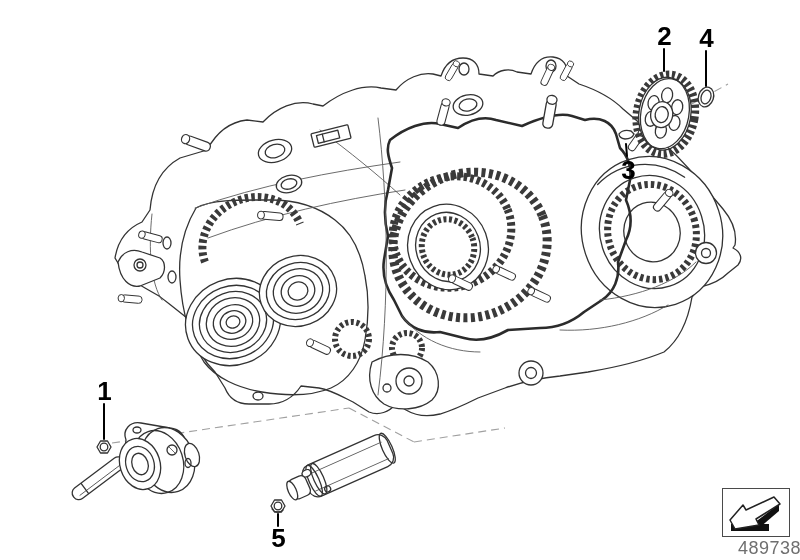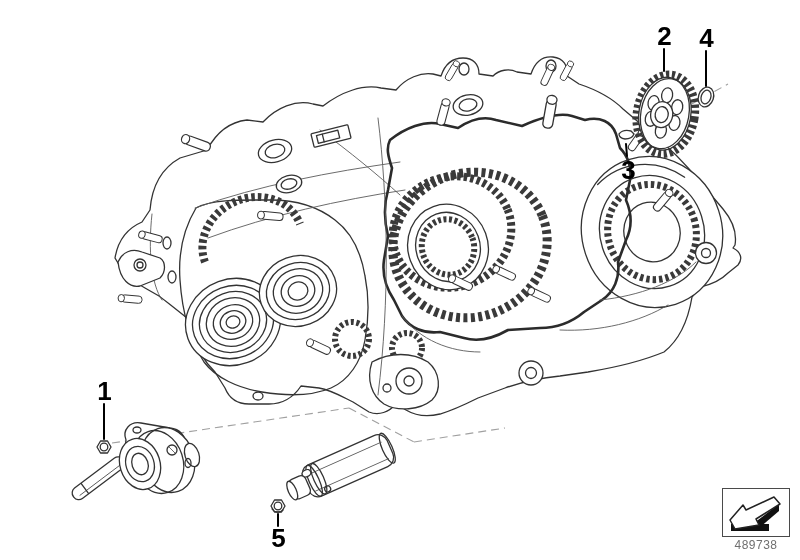--- a/index.html
+++ b/index.html
@@ -12,22 +12,22 @@
     position:absolute;width:26px;text-align:center;
     font-weight:bold;font-size:26px;line-height:28px;color:#000;
     letter-spacing:-1px;cursor:pointer;user-select:none;
   }
   .thumb-box{
     position:absolute;left:722px;top:488px;width:68px;height:49px;
     border:1.5px solid #4a4a4a;background:#fff;box-sizing:border-box;cursor:pointer;
   }
   .thumb-box svg{display:block;}
   .drawing-number{
-    position:absolute;left:711px;top:538px;width:90px;text-align:center;
-    font-size:12px;color:#6f6f6f;letter-spacing:0.5px;
+    position:absolute;left:711px;top:538px;width:90px;text-align:right;
+    font-size:18px;color:#6f6f6f;letter-spacing:0.5px;
   }
   svg .ln{stroke:#333;fill:none;stroke-width:1.3;stroke-linejoin:round;stroke-linecap:round;}
   svg .fw{stroke:#333;fill:#fff;stroke-width:1.3;stroke-linejoin:round;}
   svg .thin{stroke:#5a5a5a;fill:none;stroke-width:0.9;stroke-linecap:round;}
   svg .gasket{stroke:#2b2b2b;fill:none;stroke-width:2.6;stroke-linejoin:round;}
   svg .dashl{stroke:#a0a0a0;fill:none;stroke-width:1.1;stroke-dasharray:8 5;}
   svg .teeth{stroke:#3a3a3a;fill:none;}
   svg .leader{stroke:#000;stroke-width:2;fill:none;stroke-linecap:round;}
 </style>
 </head>

